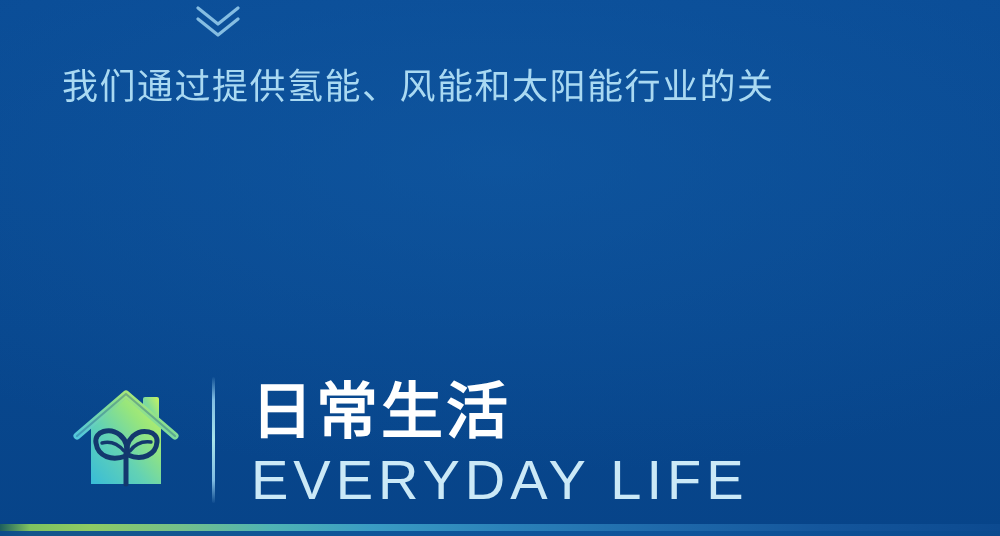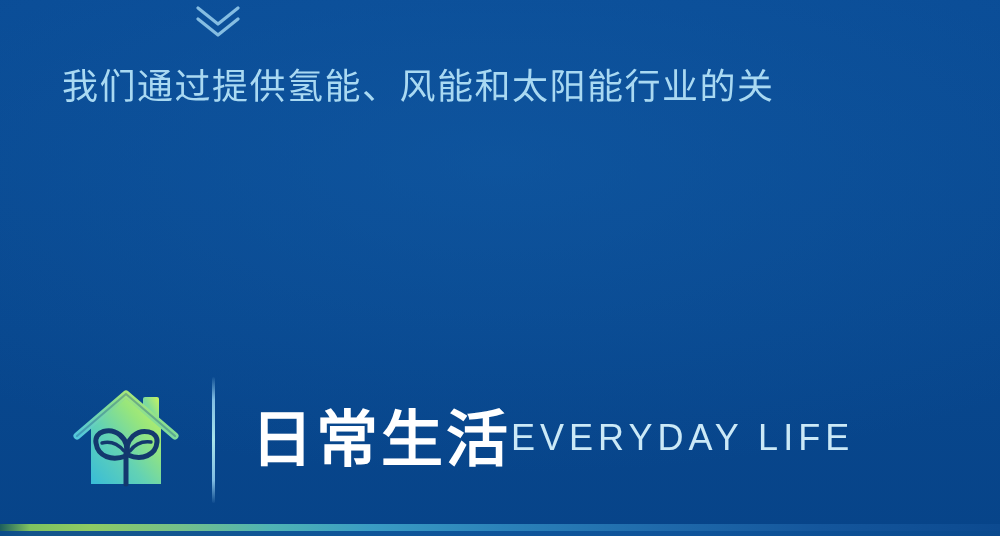--- a/index.html
+++ b/index.html
@@ -80,31 +80,31 @@
     margin-right: 36px;
     border-radius: 2px;
     background: linear-gradient(180deg,
       rgba(150,205,240,0.05) 0%,
       rgba(150,210,242,0.85) 18%,
       rgba(176,236,238,0.95) 50%,
       rgba(150,210,242,0.85) 82%,
       rgba(150,205,240,0.05) 100%);
   }
 
-  .titles { display: flex; justify-content: center; }
+  .titles { display: flex; flex-direction: column; justify-content: center; }
   .title-cn {
     font-size: 62px;
     line-height: 70px;
     font-weight: 700;
     color: #ffffff;
     letter-spacing: 3px;
   }
   .title-en {
     margin-top: 10px;
-    font-size: 36px;
+    font-size: 56px;
     line-height: 46px;
     font-weight: 300;
     color: #cbe9f7;
     letter-spacing: 5px;
   }
 
   
   .bottom-strip {
     position: absolute;
     left: 0;

